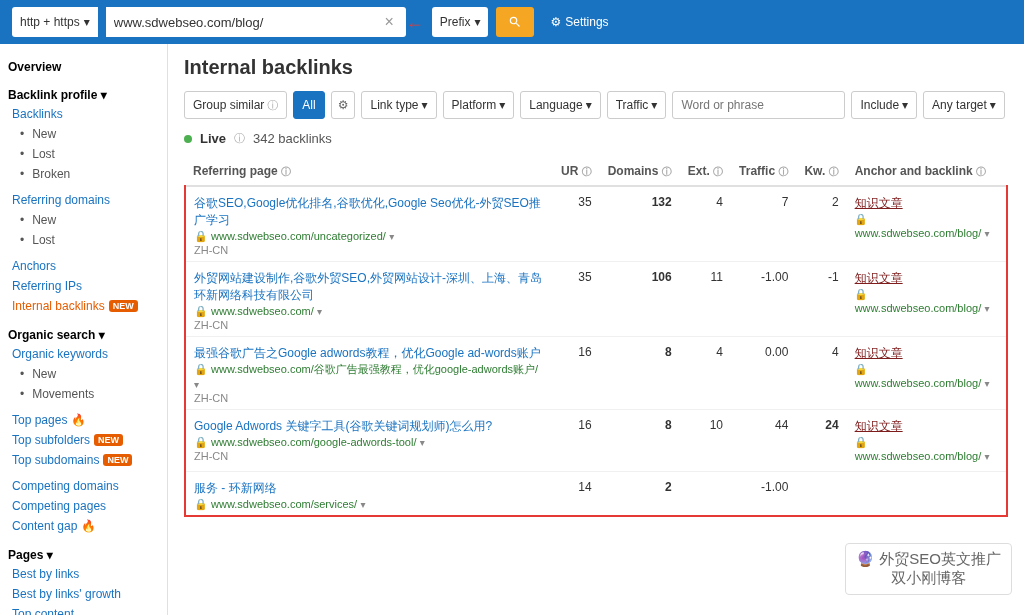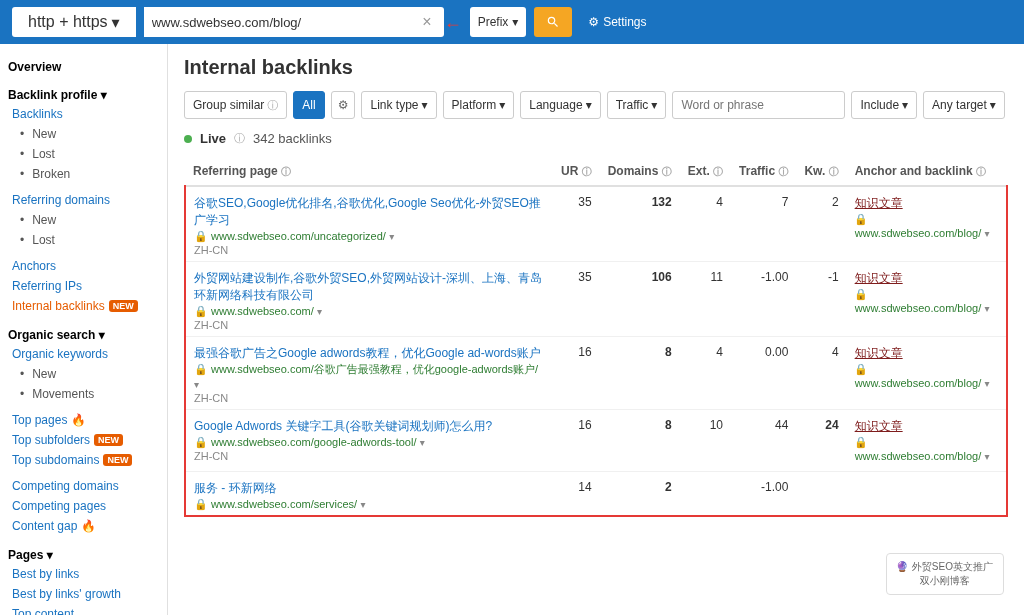--- a/index.html
+++ b/index.html
@@ -11,22 +11,22 @@
       padding: 8px 12px;
       display: flex;
       align-items: center;
       gap: 8px;
       height: 44px;
     }
     .url-protocol {
       background: white;
       border: none;
       border-radius: 3px 0 0 3px;
-      padding: 5px 16px;
-      font-size: 16px;
+      padding: 5px 8px;
+      font-size: 12px;
       color: #333;
       cursor: pointer;
       display: flex;
       align-items: center;
       gap: 4px;
       height: 30px;
       white-space: nowrap;
     }
     .url-input-wrapper {
       display: flex;
@@ -251,26 +251,26 @@
     .lang-tag { color: #888; font-size: 11px; }
     .traffic-blue { color: #1a73c1; font-weight: bold; }
     .kw-orange { color: #e65c00; font-weight: bold; }
     .anchor-link { color: #7f1d1d; font-size: 12px; }
     .chevron-down { font-size: 10px; color: #888; }
 
     
     .watermark {
       position: fixed;
       bottom: 20px;
-      right: 20px;
+      right: 12px;
       background: rgba(255,255,255,0.85);
       border: 1px solid #ddd;
       border-radius: 4px;
       padding: 6px 10px;
-      font-size: 10px;
+      font-size: 15px;
       color: #666;
       text-align: center;
     }
   </style>
 </head>
 <body>
 
 <div class="top-bar">
   <button class="url-protocol">
     <span>http + https</span>

